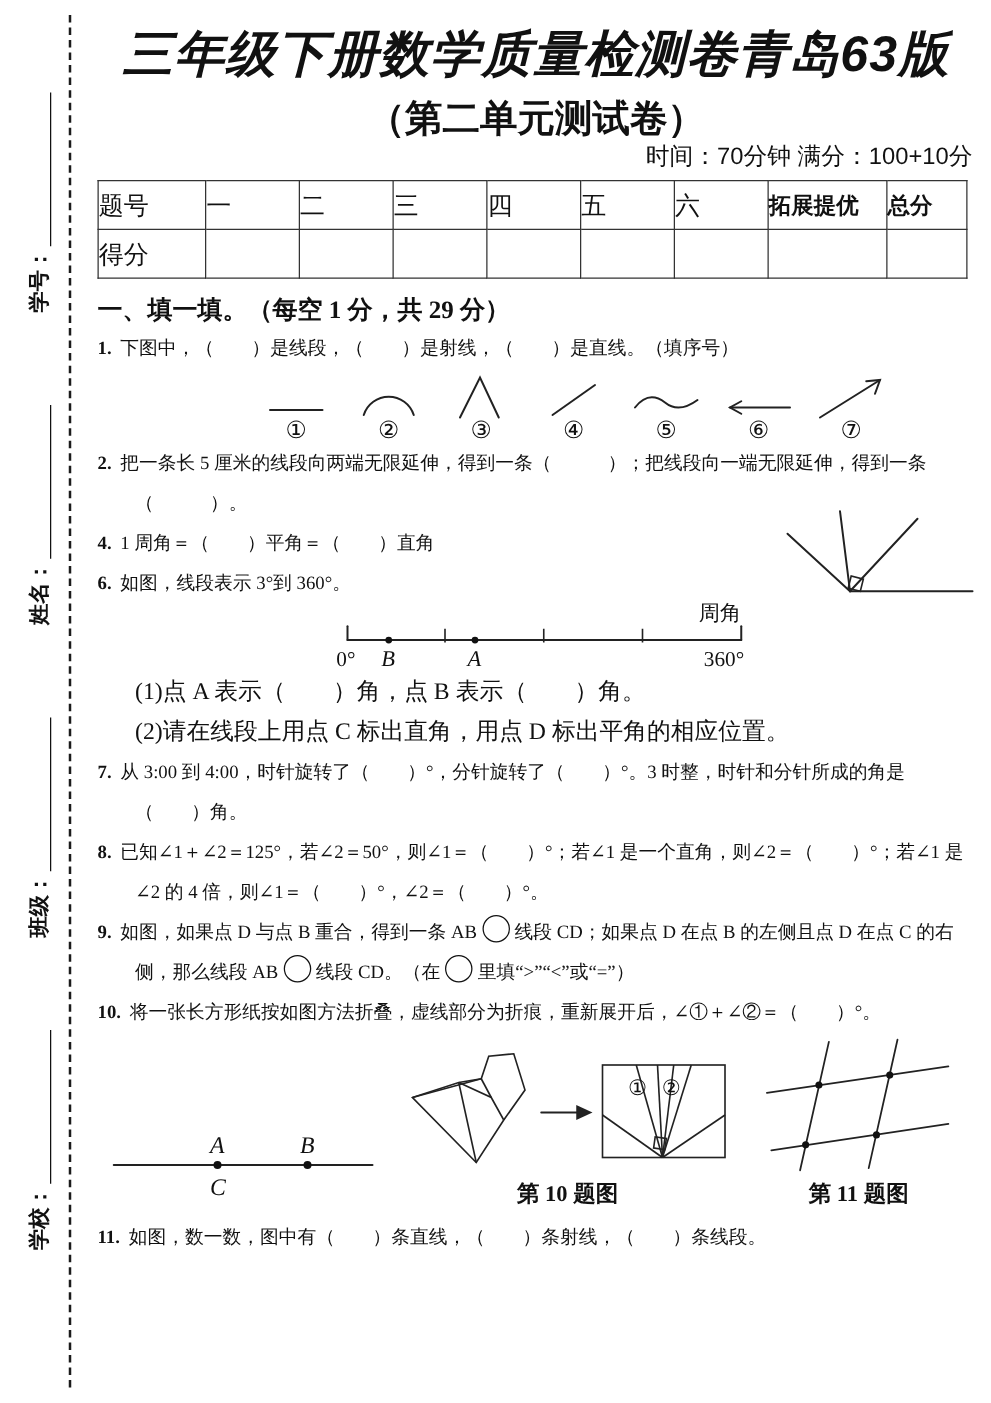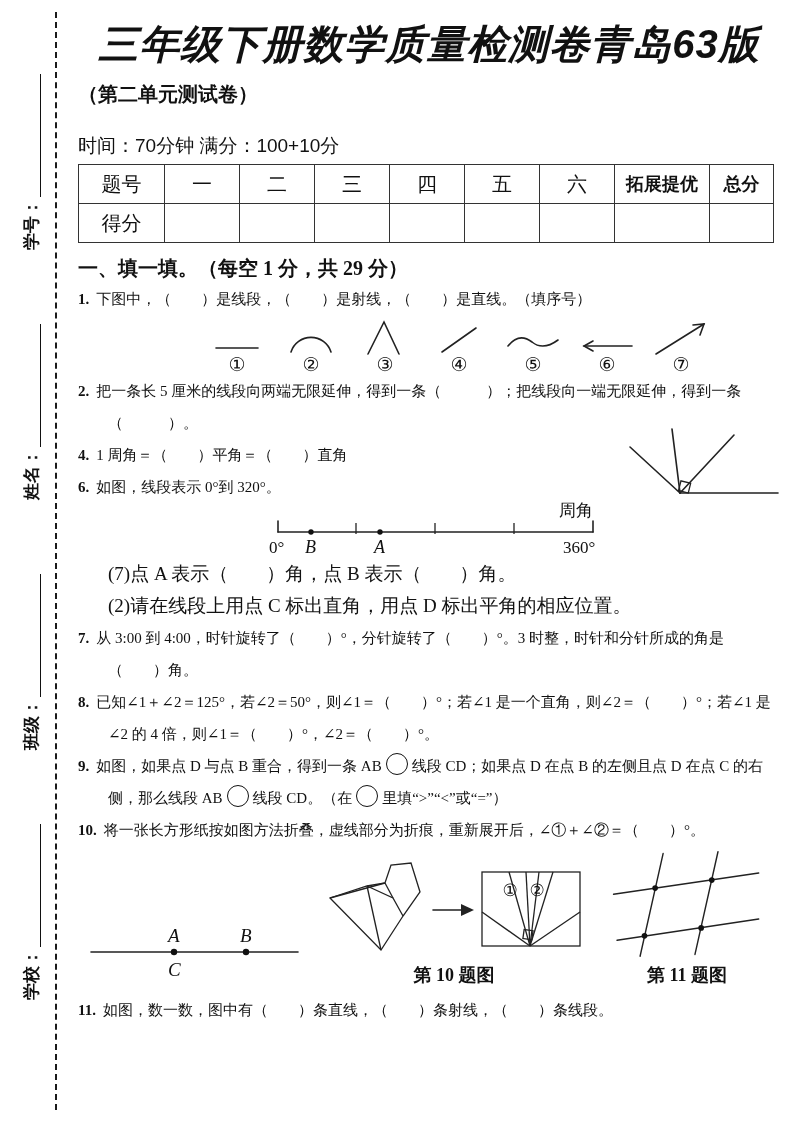--- a/index.html
+++ b/index.html
@@ -14,27 +14,27 @@
               align-items:center;transform:rotate(-90deg);
               font-size:17px;font-weight:bold;}
   .side-label{white-space:nowrap;}
   .side-line{flex:1;border-bottom:1.6px solid #111;position:relative;top:9px;margin-left:2px;}
 
   .main{position:absolute;left:60px;top:0;width:726px;box-sizing:border-box;
         padding:0 6px 0 18px;}
 
   .title{margin-top:20px;text-align:center;font-family:"Liberation Sans","DejaVu Sans",sans-serif;
          font-weight:bold;font-size:40px;line-height:48px;letter-spacing:1px;font-style:italic;}
-  .subtitle{margin-top:10px;font-family:Liberation Mono, monospace;
-            font-weight:bold;font-size:20px;line-height:36px;}
-  .info{margin-top:20px;text-align:left;font-family:"Liberation Sans","DejaVu Sans",sans-serif;
+  .subtitle{margin-top:10px;text-align:center;font-family:Liberation Serif, serif;
+            font-weight:bold;font-size:30px;line-height:36px;}
+  .info{margin-top:0;text-align:right;font-family:"Liberation Sans","DejaVu Sans",sans-serif;
         font-size:19px;line-height:24px;padding-right:2px;}
 
   table.score{border-collapse:collapse;width:695px;margin-top:6px;table-layout:fixed;
-              text-align:center;font-size:20px;}
+              text-align:left;font-size:20px;}
   table.score td{border:1.6px solid #333;height:38px;padding:0;}
   td.hbold{font-family:"Liberation Sans","DejaVu Sans",sans-serif;font-weight:bold;font-size:18px;}
 
   .sec{margin-top:10px;font-weight:bold;font-size:20px;line-height:30px;font-family:Liberation Serif, serif;}
 
   .q{margin:0;font-size:15px;line-height:32px;padding-left:30px;text-indent:-30px;}
   .qno{font-weight:bold;margin-right:7px;}
   .q-sub{margin:0;font-size:19px;line-height:32px;padding-left:30px;}
 
   .fig-row1{display:flex;justify-content:center;align-items:flex-end;gap:8px;
@@ -188,41 +188,41 @@
       <svg width="158" height="74" viewBox="0 0 158 74">
         <line class="ln" x1="58" y1="66" x2="8" y2="20"></line>
         <line class="ln" x1="58" y1="66" x2="50" y2="2"></line>
         <line class="ln" x1="58" y1="66" x2="112" y2="8"></line>
         <line class="ln" x1="58" y1="66" x2="156" y2="66"></line>
         <rect class="th" x="56" y="54" width="10" height="10" transform="rotate(14 58 66)"></rect>
       </svg>
     </div>
 
     <p class="q"><b class="qno">4.</b><span>1 周角＝（　　）平角＝（　　）直角</span></p>
-    <p class="q"><b class="qno">6.</b><span>如图，线段表示 0°到 320°。</span></p>
+    <p class="q"><b class="qno">6.</b><span>如图，线段表示 3°到 360°。</span></p>
 
     <div class="seg-wrap">
       <svg width="400" height="54" viewBox="0 0 400 54">
         <path class="ln" d="M15,28 H330"></path>
         <path class="ln" d="M15,28 V17"></path>
         <path class="ln" d="M330,28 V17"></path>
         <path class="th" d="M93,30 V19"></path>
         <path class="th" d="M172,30 V19"></path>
         <path class="th" d="M251,30 V19"></path>
         <circle class="dot" cx="48" cy="28" r="2.7"></circle>
         <circle class="dot" cx="117" cy="28" r="2.7"></circle>
         <text class="svgt" x="6" y="49" font-size="17">0°</text>
         <text class="svgt it" x="42" y="49" font-size="18">B</text>
         <text class="svgt it" x="111" y="49" font-size="18">A</text>
         <text class="svgt" x="300" y="49" font-size="17">360°</text>
         <text class="svgt" x="296" y="12" font-size="17">周角</text>
       </svg>
     </div>
 
-    <p class="q-sub">(7)点 A 表示（　　）角，点 B 表示（　　）角。</p>
+    <p class="q-sub">(1)点 A 表示（　　）角，点 B 表示（　　）角。</p>
     <p class="q-sub">(2)请在线段上用点 C 标出直角，用点 D 标出平角的相应位置。</p>
 
     <p class="q"><b class="qno">7.</b><span>从 3:00 到 4:00，时针旋转了（　　）°，分针旋转了（　　）°。3 时整，时针和分针所成的角是（　　）角。</span></p>
     <p class="q"><b class="qno">8.</b><span>已知∠1＋∠2＝125°，若∠2＝50°，则∠1＝（　　）°；若∠1 是一个直角，则∠2＝（　　）°；若∠1 是∠2 的 4 倍，则∠1＝（　　）°，∠2＝（　　）°。</span></p>
 
     <p class="q"><b class="qno">9.</b><span>如图，如果点 D 与点 B 重合，得到一条 AB</span><span class="circ"></span><span>线段 CD；如果点 D 在点 B 的左侧且点 D 在点 C 的右侧，那么线段 AB</span><span class="circ"></span><span>线段 CD。（在</span><span class="circ"></span><span>里填“&gt;”“&lt;”或“=”）</span></p>
 
     <p class="q"><b class="qno">10.</b><span>将一张长方形纸按如图方法折叠，虚线部分为折痕，重新展开后，∠①＋∠②＝（　　）°。</span></p>
 
     <div class="fig-row2">

